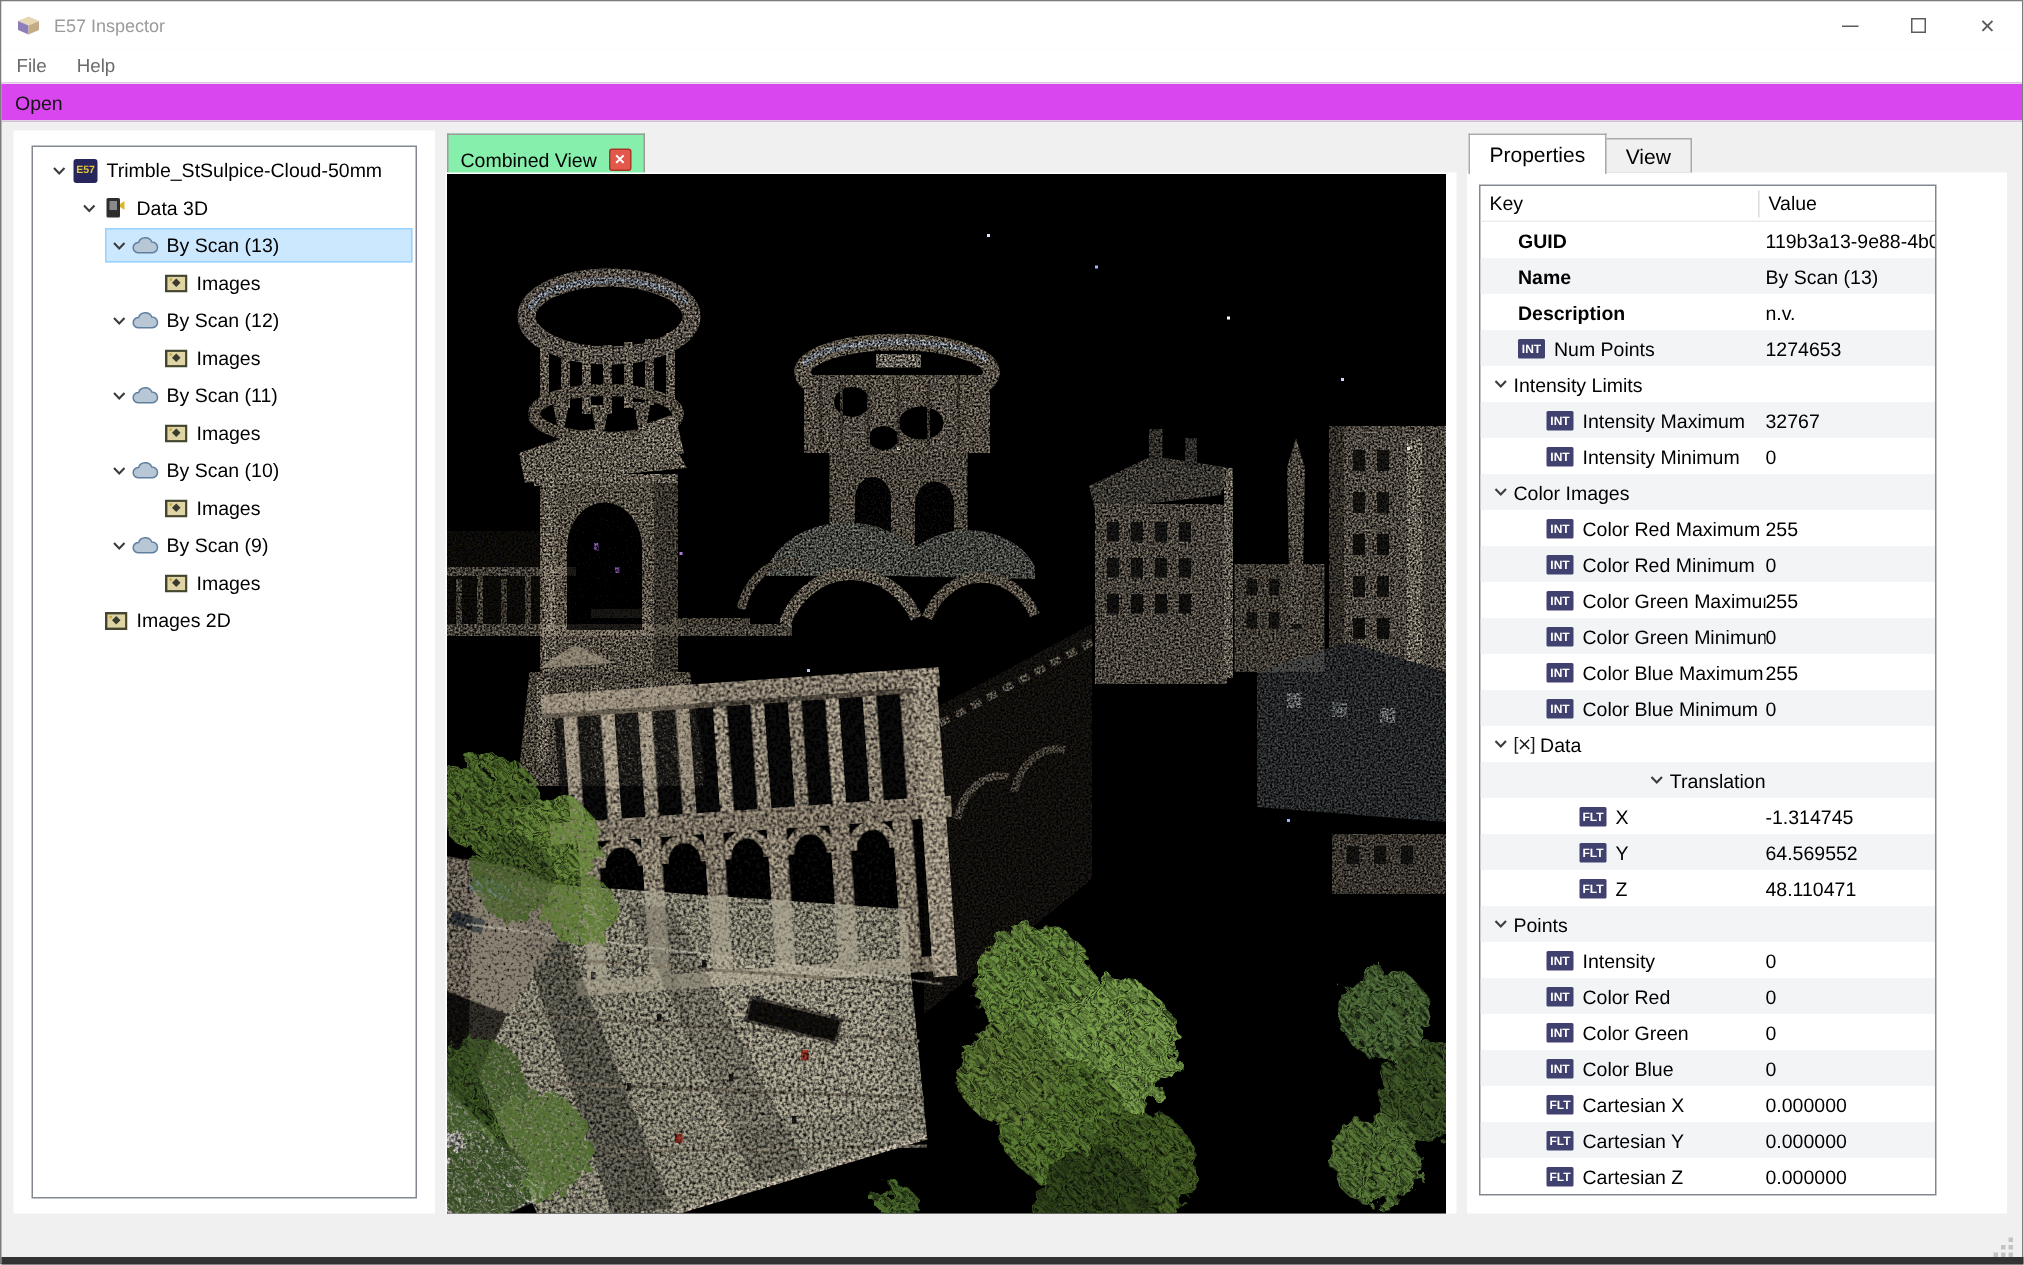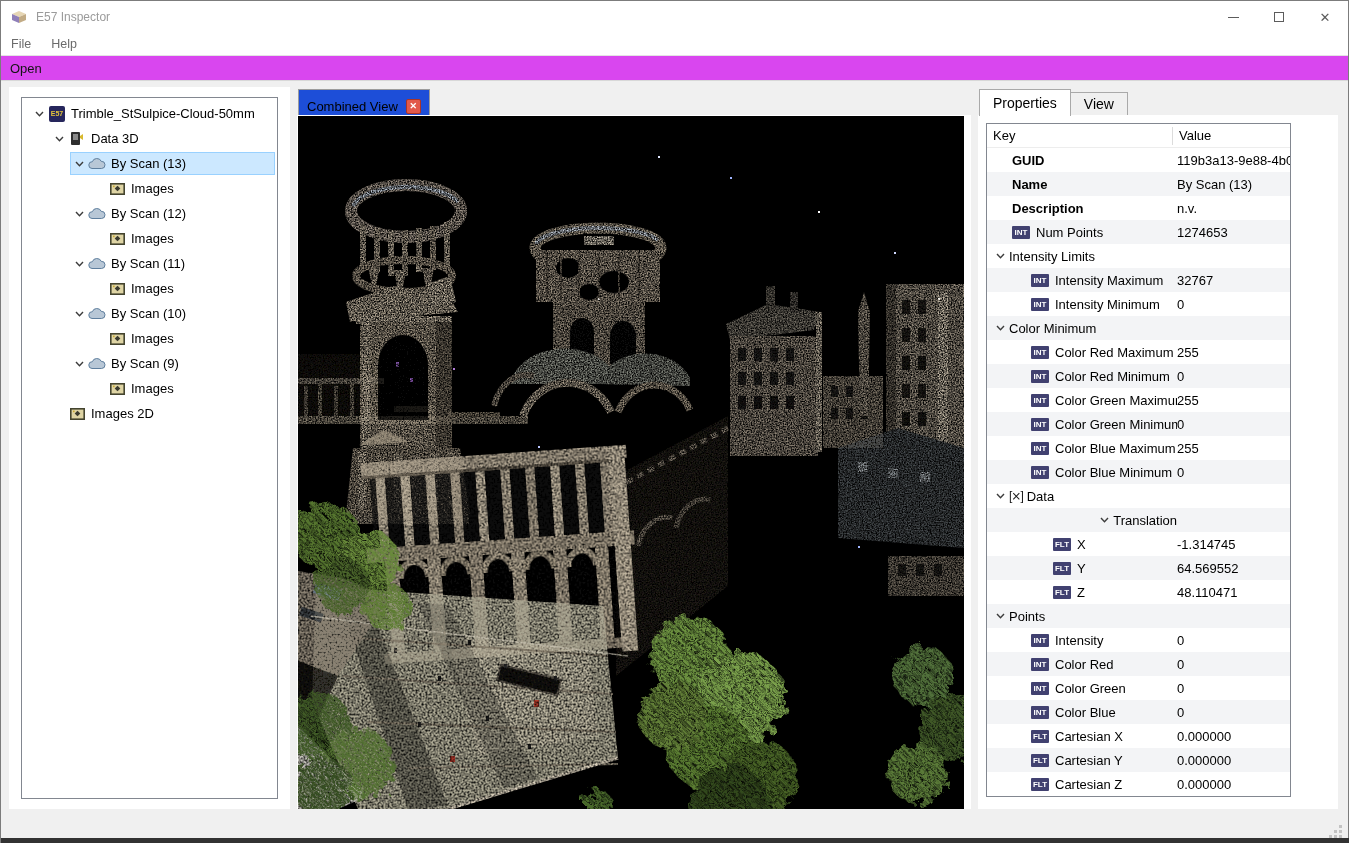--- a/index.html
+++ b/index.html
@@ -28,21 +28,21 @@
   .tree-widget { position:absolute; left:12px; top:10px; width:257px; height:702px; border:1px solid #828790; background:#fff; overflow:hidden; padding-top:3px; }
   .trow { display:flex; align-items:center; height:25px; }
   .trow-inner { display:flex; align-items:center; flex:1 1 auto; height:23px; margin-right:2px; border:1px solid transparent; }
   .trow-inner.selected { background:#cce8ff; border:1px solid #99d1ff; }
   .chev { width:16px; display:inline-flex; justify-content:center; align-items:center; flex:0 0 16px; }
   .tic { width:20px; display:inline-flex; justify-content:center; align-items:center; flex:0 0 20px; }
   .tlabel { margin-left:4px; white-space:nowrap; }
   .ic-e57 { width:16px; height:16px; background:#26265c; color:#e3c43a; font-size:7px; font-weight:bold; display:inline-flex; align-items:center; justify-content:center; border-radius:2px; letter-spacing:0; }
 
   
-  .vp-tab { position:absolute; left:297px; top:88px; height:27px; background:#1d4ed8; border:1px solid #9c9c9c; border-bottom:none; display:flex; align-items:center; padding:16px 8px; }
+  .vp-tab { position:absolute; left:297px; top:88px; height:27px; background:#86efac; border:1px solid #9c9c9c; border-bottom:none; display:flex; align-items:center; padding:16px 8px; }
   .vp-tab-label { font-size:13px; margin-right:8px; }
   .tab-close { width:15px; height:15px; background:#e2594b; border:1px solid #aa3427; border-radius:2px; color:#fff; font-size:9px; font-weight:bold; display:flex; align-items:center; justify-content:center; }
   .vp-body { position:absolute; left:296px; top:114px; width:674px; height:694px; background:#fff; }
   .vp-canvas { position:absolute; left:297px; top:115px; width:666px; height:693px; background:#000; overflow:hidden; }
 
   
   .rp-tabs { position:absolute; left:978px; top:88px; height:27px; display:flex; align-items:flex-end; }
   .rp-tab { border:1px solid #a9a9a9; padding:0 13px; display:flex; align-items:center; font-size:14px; }
   .rp-tab.active { background:#fff; height:27px; border-bottom:none; position:relative; z-index:2; }
   .rp-tab.inactive { background:#f0f0f0; height:24px; margin-left:-1px; }
@@ -608,21 +608,21 @@
           </div>
           <div class="pval">0</div>
         </div>
         <div class="prow alt">
           <div class="pkey" style="padding-left: 6px;">
             <span class="pchev">
               <svg width="9" height="6" viewBox="0 0 9 6">
                 <polyline points="1,1 4.5,4.7 8,1" fill="none" stroke="#3c3c3c" stroke-width="1.4"></polyline>
               </svg>
             </span>
-            <span>Color Minimum</span>
+            <span>Color Images</span>
           </div>
           <div class="pval"></div>
         </div>
         <div class="prow">
           <div class="pkey" style="padding-left: 44px;">
             <span class="badge">INT</span>
             <span>Color Red Maximum</span>
           </div>
           <div class="pval">255</div>
         </div>

